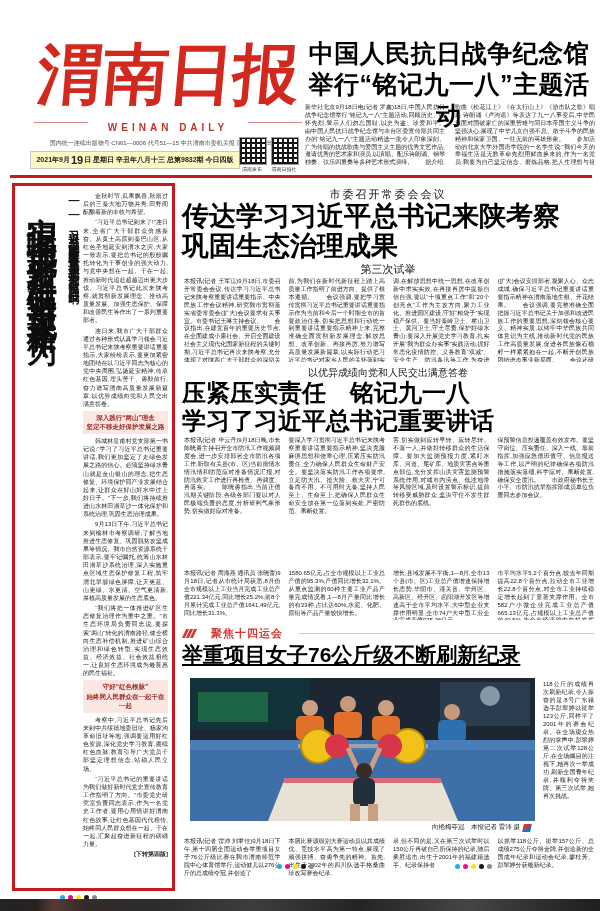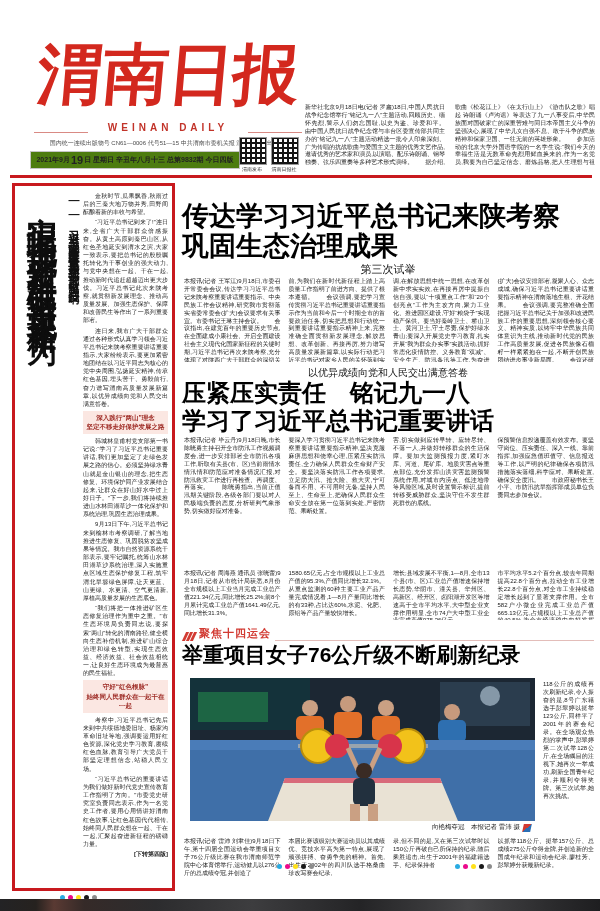--- a/index.html
+++ b/index.html
@@ -3,25 +3,25 @@
 <meta charset="utf-8">
 <style>
   html,body{margin:0;padding:0;background:#fff;}
   #page{position:relative;width:600px;height:911px;background:#fff;overflow:hidden;
         font-family:"Liberation Sans",sans-serif;color:#1a1a1a;}
   .abs{position:absolute;}
   
   .mast-title{left:34px;top:26px;width:268px;height:96px;font-family:"DejaVu Serif",serif;
     font-size:66px;line-height:96px;font-weight:bold;color:#d3281e;text-align:center;
     transform:skewX(-5deg);letter-spacing:-1px;white-space:nowrap;}
-  .mast-eng{left:34px;top:122px;width:268px;display:flex;align-items:flex-end;gap:20px;color:#c2342a;}
+  .mast-eng{left:34px;top:122px;width:268px;display:flex;align-items:flex-start;gap:20px;color:#c2342a;}
   .mast-eng .ln{flex:1;height:1px;background:#d98a84;}
   .mast-eng .tx{font-size:10px;font-weight:bold;letter-spacing:4px;}
   .info-line{left:18px;top:139px;width:292px;font-size:6px;color:#4a4a4a;text-align:center;white-space:nowrap;}
-  .date-bar{left:30px;top:151px;width:208px;height:16px;background:#4d7c0f;border:1px solid #c6c6c6;
+  .date-bar{left:30px;top:151px;width:208px;height:16px;background:#fef9c3;border:1px solid #c6c6c6;
     display:flex;align-items:center;justify-content:center;font-size:7px;font-weight:bold;color:#222;white-space:nowrap;}
   .date-bar .day{font-size:11px;margin:0 1px;}
   .qr-wrap{left:239px;top:137px;display:flex;gap:6px;}
   .qr{width:26px;}
   .qr .sq{width:26px;height:26px;border:1px solid #9a9a9a;
     background-image:repeating-linear-gradient(90deg,#161616 0 2px,transparent 2px 5px),
                      repeating-linear-gradient(0deg,#161616 0 2px,#fff 2px 5px);}
   .qr .lb{font-size:5px;text-align:center;color:#333;margin-top:1px;white-space:nowrap;}
   
   .tr-h{left:303px;top:38px;width:292px;text-align:center;font-size:25px;font-weight:bold;
@@ -40,21 +40,21 @@
   .lead-body p{margin:0 0 2px;text-indent:2em;}
   .subhead{background:#fbe7e2;color:#9e2b25;font-weight:bold;text-align:center;font-size:6.5px;
     line-height:1.45;padding:2px 1px;margin:3px 0;}
   .cont-note{text-align:right;font-weight:bold;font-size:6px;margin-top:2px;}
   
   .kicker{width:412px;left:182px;text-align:center;color:#111;}
   .headline{width:412px;left:182px;text-align:left;font-weight:bold;color:#000;white-space:nowrap;}
   .cols{left:184px;width:410px;display:flex;gap:8px;overflow:hidden;}
   .cols .c{flex:1;font-size:6px;line-height:1.32;text-align:justify;color:#222;}
   
-  .g-kickrow{left:184px;top:626px;width:410px;display:flex;align-items:flex-end;gap:4px;}
+  .g-kickrow{left:184px;top:626px;width:410px;display:flex;align-items:center;gap:16px;}
   .g-slash{display:flex;gap:1px;}
   .g-slash i{display:block;width:3px;height:9px;background:#d23a32;transform:skewX(-25deg);}
   .g-klabel{color:#d23a32;font-weight:bold;font-size:11px;letter-spacing:1px;white-space:nowrap;}
   .g-line{flex:1;height:1px;background:#e3bdb9;}
   .photo{left:190px;top:678px;width:345px;height:143px;overflow:hidden;}
   .photo-caption{left:190px;top:821px;width:345px;height:13px;background:#fff;display:flex;
     align-items:center;justify-content:flex-end;gap:3px;font-size:6.5px;color:#222;padding-right:4px;box-sizing:border-box;}
   .cap-logo{width:8px;height:8px;background:linear-gradient(135deg,#d23a32 50%,#2a6fb5 50%);transform:skewX(-12deg);}
   
   .dots{display:flex;gap:3px;}
@@ -83,20 +83,24 @@
     <div class="qr">
       <div class="sq"></div>
       <div class="lb">渭南发布</div>
     </div>
     <div class="qr">
       <div class="sq"></div>
       <div class="lb">渭南日报社</div>
     </div>
   </div>
 
+  <div class="abs tr-h">
+    <div>中国人民抗日战争纪念馆</div>
+    <div>举行“铭记九一八”主题活动</div>
+  </div>
   <div class="abs tr-body">
     <span>新华社北京9月18日电(记者 罗鑫)18日,中国人民抗日战争纪念馆举行“铭记九一八”主题活动,回顾历史、缅怀先烈,警示人们勿忘国耻,以史为鉴、珍爱和平。　　由中国人民抗日战争纪念馆与丰台区委宣传部共同主办的“铭记九一八”主题活动精选一批令人印象深刻、广为传唱的抗战歌曲与爱国主义主题的优秀文艺作品,邀请优秀的艺术家和演员,以演唱、配乐诗朗诵、钢琴独奏、弦乐四重奏等多种艺术形式演绎。　　据介绍,歌曲《松花江上》《在太行山上》《游击队之歌》唱起</span>
     <span>诗朗诵《卢沟谣》等表达了九一八事变后,中华民族面对国破家亡的深重苦难与同日本帝国主义斗争的坚强决心,展现了中华儿女自强不息、敢于斗争的民族精神和保家卫国、一往无前的英雄形象。　　参加活动的北京大学外国语学院的一名学生说:“我们今天的幸福生活是无数革命先烈用鲜血换来的,作为一名党员,我要为自己坚定信念、磨炼品格,把人生理想与祖国命运联系在一起,为实现中华民族伟大复兴贡献自己的力量。”</span>
   </div>
 
   <div class="abs red-rule"></div>
 
   <div class="abs lead-box">
     <div class="lead-headline">牢记嘱托展现新担当砥砺奋进实现新作为</div>
     <div class="lead-subtitle">——习近平总书记来陕考察重要讲话重要指示在我市干部群众中引起强烈反响</div>
@@ -114,20 +118,21 @@
       <div class="subhead">
         <div>守好“红色根脉”</div>
         <div>始终同人民群众在一起干在一起</div>
       </div>
       <p>考察中,习近平总书记先后来到中共绥德地委旧址、杨家沟革命旧址等地,强调要运用好红色资源,深化党史学习教育,赓续红色血脉,教育引导广大党员干部坚定理想信念,站稳人民立场。</p>
       <p>“习近平总书记的重要讲话为我们做好新时代党史宣传教育工作指明了方向。”市委党史研究室负责同志表示,作为一名党史工作者,要用心用情讲好渭南红色故事,让红色基因代代相传,始终同人民群众想在一起、干在一起,汇聚起奋进新征程的磅礴力量。</p>
       <div class="cont-note">[下转第四版]</div>
     </div>
   </div>
 
+  <div class="abs kicker" style="top:187px;font-size:11px;letter-spacing:2px;">市委召开常委会会议</div>
   <div class="abs headline" style="top:201px;font-size:27px;line-height:1.12;">
     <div>传达学习习近平总书记来陕考察</div>
     <div>巩固生态治理成果</div>
   </div>
   <div class="abs kicker" style="top:262px;font-size:11px;">第三次试举</div>
   <div class="abs cols" style="top:278px;height:84px;">
     <div class="c">本报讯(记者 王军江)9月18日,市委召开常委会会议,传达学习习近平总书记来陕考察重要讲话重要指示、中央民族工作会议精神,研究我市贯彻落实省委常委会(扩大)会议要求有关事宜。市委书记王琳主持会议。　　会议指出,在建党百年的重要历史节点,在全面建成小康社会、开启全面建设社会主义现代化国家新征程的关键时期,习近平总书记再次来陕考察,充分体现了对陕西广大干部群众的深切关怀、对家乡发展的殷切期盼,</div>
     <div class="c">前,为我们在新时代新征程上踏上高质量工作指明了前进方向、提供了根本遵循。　　会议强调,要把学习宣传贯彻习近平总书记重要讲话重要指示作为当前和今后一个时期全市的首要政治任务,切实把思想和行动统一到重要讲话重要指示精神上来,完整准确全面贯彻新发展理念,解放思想、改革创新、再接再厉,努力谱写高质量发展新篇章,以实际行动把习近平总书记对家乡人民的关怀落到实处。</div>
     <div class="c">调,在解放思想中统一思想,在改革创新中求实实效,在再接再厉中提振自信自强,要以“十项重点工作”和“20个创亮点”工作为主攻方向,聚力工业化、推进园区建设,守好“粮袋子”实现稳产保供。要当好秦岭卫士、桥山卫士、黄河卫士,守土尽责,保护好绿水青山;要深入开展党史学习教育,扎实开展“我为群众办实事”实践活动,抓好常态化疫情防控、义务教育“双减”、安全生产、防汛备汛等工作,为奋进四季度凝聚强大合力。</div>
     <div class="c">(扩大)会议安排部署,凝聚人心、众志成城,确保习近平总书记重要讲话重要指示精神在渭南落地生根、开花结果。　　会议强调,要完整准确全面把握习近平总书记关于加强和改进民族工作的重要思想,深刻领会核心要义、精神实质,以铸牢中华民族共同体意识为主线,推动新时代党的民族工作高质量发展,促进各民族像石榴籽一样紧紧抱在一起,不断开创民族团结进步事业新局面。　　会议还研究了其他事项。</div>
@@ -154,21 +159,21 @@
 
   <div class="abs g-kickrow">
     <span class="g-slash">
         <i></i>
         <i></i>
         <i></i>
       </span>
     <span class="g-klabel">聚焦十四运会</span>
     <span class="g-line"></span>
   </div>
-  <div class="abs headline" style="top:641px;font-size:21px;">举重项目女子76公斤级不断刷新纪录</div>
+  <div class="abs headline" style="top:641px;font-size:21px;text-decoration:underline;">举重项目女子76公斤级不断刷新纪录</div>
 
   <div class="abs photo">
     <svg width="345" height="143" viewBox="0 0 345 143" xmlns="http://www.w3.org/2000/svg">
       <rect width="345" height="143" fill="#1c2733"></rect>
       <rect x="0" y="0" width="120" height="52" fill="#14323a"></rect>
       <rect x="8" y="14" width="70" height="30" fill="#1e6e46" opacity="0.85"></rect>
       <rect x="250" y="4" width="90" height="44" fill="#2b3d4e"></rect>
       <circle cx="300" cy="18" r="10" fill="#cfe3f2" opacity="0.55"></circle>
 
       <g>

